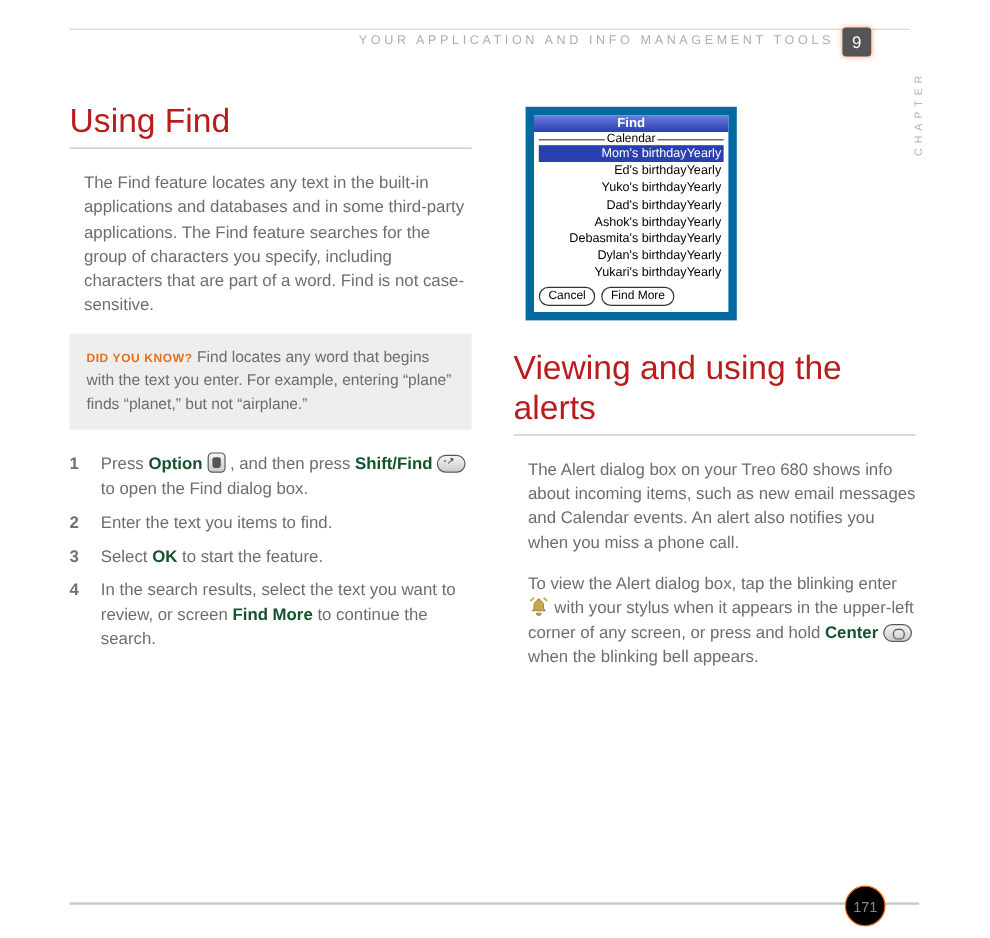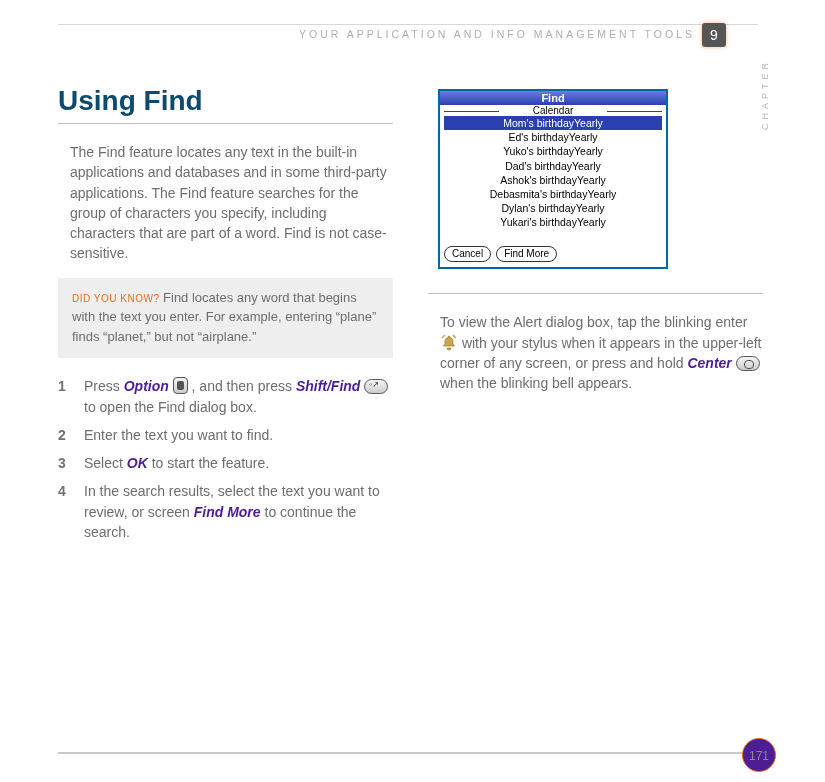--- a/index.html
+++ b/index.html
@@ -61,23 +61,23 @@
   .content {
     position: absolute;
     top: 85px;
     left: 58px;
     width: 708px;
     display: flex;
     gap: 35px;
   }
   .col { width: 335px; }
   .h1 {
-    color: #0c4a6e;
+    color: #b91c1c;
     font-size: 28px;
-    font-weight: 700;
+    font-weight: 400;
     margin: 0 0 6px 0;
   }
   .h-under {
     border-bottom: 1px solid #c0c0c0;
     margin-bottom: 18px;
   }
   p.body {
     font-size: 14px;
     line-height: 1.45;
     margin: 0 0 14px 12px;
@@ -86,21 +86,21 @@
   .tip-box {
     background: #eeeeee;
     padding: 10px 14px 12px 14px;
     margin: 0 0 18px 0;
     font-size: 13px;
     line-height: 1.5;
     color: #6d6d6d;
   }
   .tip-label {
     color: #e66e1a;
-    font-weight: normal;
+    font-weight: bold;
     font-size: 10px;
     letter-spacing: 0.5px;
   }
   ol.steps {
     list-style: none;
     margin: 0;
     padding: 0;
     counter-reset: step;
   }
   ol.steps li {
@@ -113,21 +113,21 @@
     color: #6d6d6d;
   }
   ol.steps li::before {
     content: counter(step);
     position: absolute;
     left: 0;
     top: 0;
     font-weight: bold;
     color: #717171;
   }
-  b { color: #4c1d95; font-weight: bold; font-style: italic; }
+  b { color: #14532d; font-weight: bold; }
   
   .icon-option {
     display: inline-block;
     width: 15px; height: 17px;
     border: 1.5px solid #555;
     border-radius: 4px;
     background: linear-gradient(#f5f5f5,#ccc);
     vertical-align: -3px;
     position: relative;
   }
@@ -161,22 +161,22 @@
     background: linear-gradient(#f5f5f5,#ccc);
     vertical-align:-3px;position:relative;
   }
   .icon-center::after{
     content:"";position:absolute;top:3px;left:7px;width:8px;height:7px;
     border:1.5px solid #555;border-radius:4px;
   }
 
   
   .find-box {
-    width: 230px;
-    border: 2px solid #0369a1;
+    width: 176px;
+    border: 7px solid #0369a1;
     font-family: "Lucida Grande","Geneva",sans-serif;
     font-size: 11px;
     background:#fff;
     margin-left: 10px;
     margin-top: 4px;
     margin-bottom: 24px;
   }
   .find-title {
     background: linear-gradient(#6a7de0,#2a3fb0);
     color:#fff;text-align:center;font-weight:bold;
@@ -190,34 +190,34 @@
   .find-cat {
     text-align:center;font-size:10px;color:#000;
     position:relative;margin:0 4px;
   }
   .find-cat::before,.find-cat::after{
     content:"";position:absolute;top:50%;width:55px;border-top:1px solid #444;
   }
   .find-cat::before{left:0}
   .find-cat::after{right:0}
   .find-list{padding:0 4px 2px 4px;}
-  .find-row{display:flex;justify-content:center;font-size:10.5px;color:#000;line-height:1.35;padding:0 2px;}
+  .find-row{display:flex;justify-content:flex-end;font-size:10.5px;color:#000;line-height:1.35;padding:0 2px;}
   .find-row.sel{background:#2a3fb0;color:#fff;}
   .find-btns{padding:3px 4px 5px 4px;display:flex;gap:5px;}
-  .pill{border:1px solid #333;border-radius:9px;padding:0 7px;font-size:10px;line-height:14px;color:#000;margin-top:12px;}
+  .pill{border:1px solid #333;border-radius:9px;padding:0 7px;font-size:10px;line-height:14px;color:#000;}
 
   .footer-bar{
     position:absolute;bottom:28px;left:58px;width:708px;
     border-top:2px solid #c8c8c8;
   }
   .page-badge{
-    position:absolute;bottom:10px;left:742px;
+    position:absolute;bottom:10px;left:704px;
     width:34px;height:34px;border:1.5px solid #e66e1a;border-radius:50%;
     font-size:12px;color:#8a8a8a;text-align:center;line-height:34px;
-    background:#4c1d95;
+    background:#000000;
   }
 </style>
 </head>
 <body>
 
 <div class="header-bar"></div>
 <div class="running-head">YOUR APPLICATION AND INFO MANAGEMENT TOOLS</div>
 <div class="chapter-badge">9</div>
 <div class="ch-label">CHAPTER</div>
 
@@ -232,21 +232,21 @@
     <div class="tip-box">
       <span class="tip-label">DID YOU KNOW?</span><span> Find locates any word that begins with the text you enter. For example, entering “plane” finds “planet,” but not “airplane.”</span>
     </div>
 
     <ol class="steps">
       <li>
         <span>Press </span><b>Option</b>
         <span class="icon-option"></span><span> , and then press </span><b>Shift/Find</b>
         <span class="icon-shiftfind"></span><span> to open the Find dialog box.</span>
       </li>
-      <li>Enter the text you want to find.</li>
+      <li>Enter the text you items to find.</li>
       <li>
         <span>Select </span><b>OK</b><span> to start the feature.</span>
       </li>
       <li>
         <span>In the search results, select the text you want to review, or screen </span><b>Find More</b><span> to continue the search.</span>
       </li>
     </ol>
   </div>
 
   <div class="col">
@@ -287,22 +287,24 @@
             <span>Yukari's birthday</span>
             <span>Yearly</span>
           </div>
         </div>
       <div class="find-btns">
         <span class="pill">Cancel</span>
         <span class="pill">Find More</span>
       </div>
     </div>
 
+    <div class="h1" style="line-height:1.15">Viewing and using the alerts</div>
     <div class="h-under"></div>
 
+    <p class="body">The Alert dialog box on your Treo 680 shows info about incoming items, such as new email messages and Calendar events. An alert also notifies you when you miss a phone call.</p>
 
     <p class="body">
       <span>To view the Alert dialog box, tap the blinking enter </span><span class="icon-bell"><svg viewBox="0 0 18 18">
             <path d="M9 2c-.6 0-1 .4-1 1v.5C5.8 4 5 5.8 5 8v2l-1.5 2h11L13 10V8c0-2.2-.8-4-3-4.5V3c0-.6-.4-1-1-1zm-2 12a2 2 0 0 0 4 0h-4z" fill="#caa64c" stroke="#8a6b20" stroke-width="0.6"></path>
             <line x1="2" y1="4" x2="5" y2="1" stroke="#caa64c" stroke-width="1.5"></line>
             <line x1="16" y1="4" x2="13" y2="1" stroke="#caa64c" stroke-width="1.5"></line>
           </svg></span><span> with your stylus when it appears in the upper-left corner of any screen, or press and hold </span><b>Center</b>
       <span class="icon-center"></span><span> when the blinking bell appears.</span>
     </p>
   </div>

